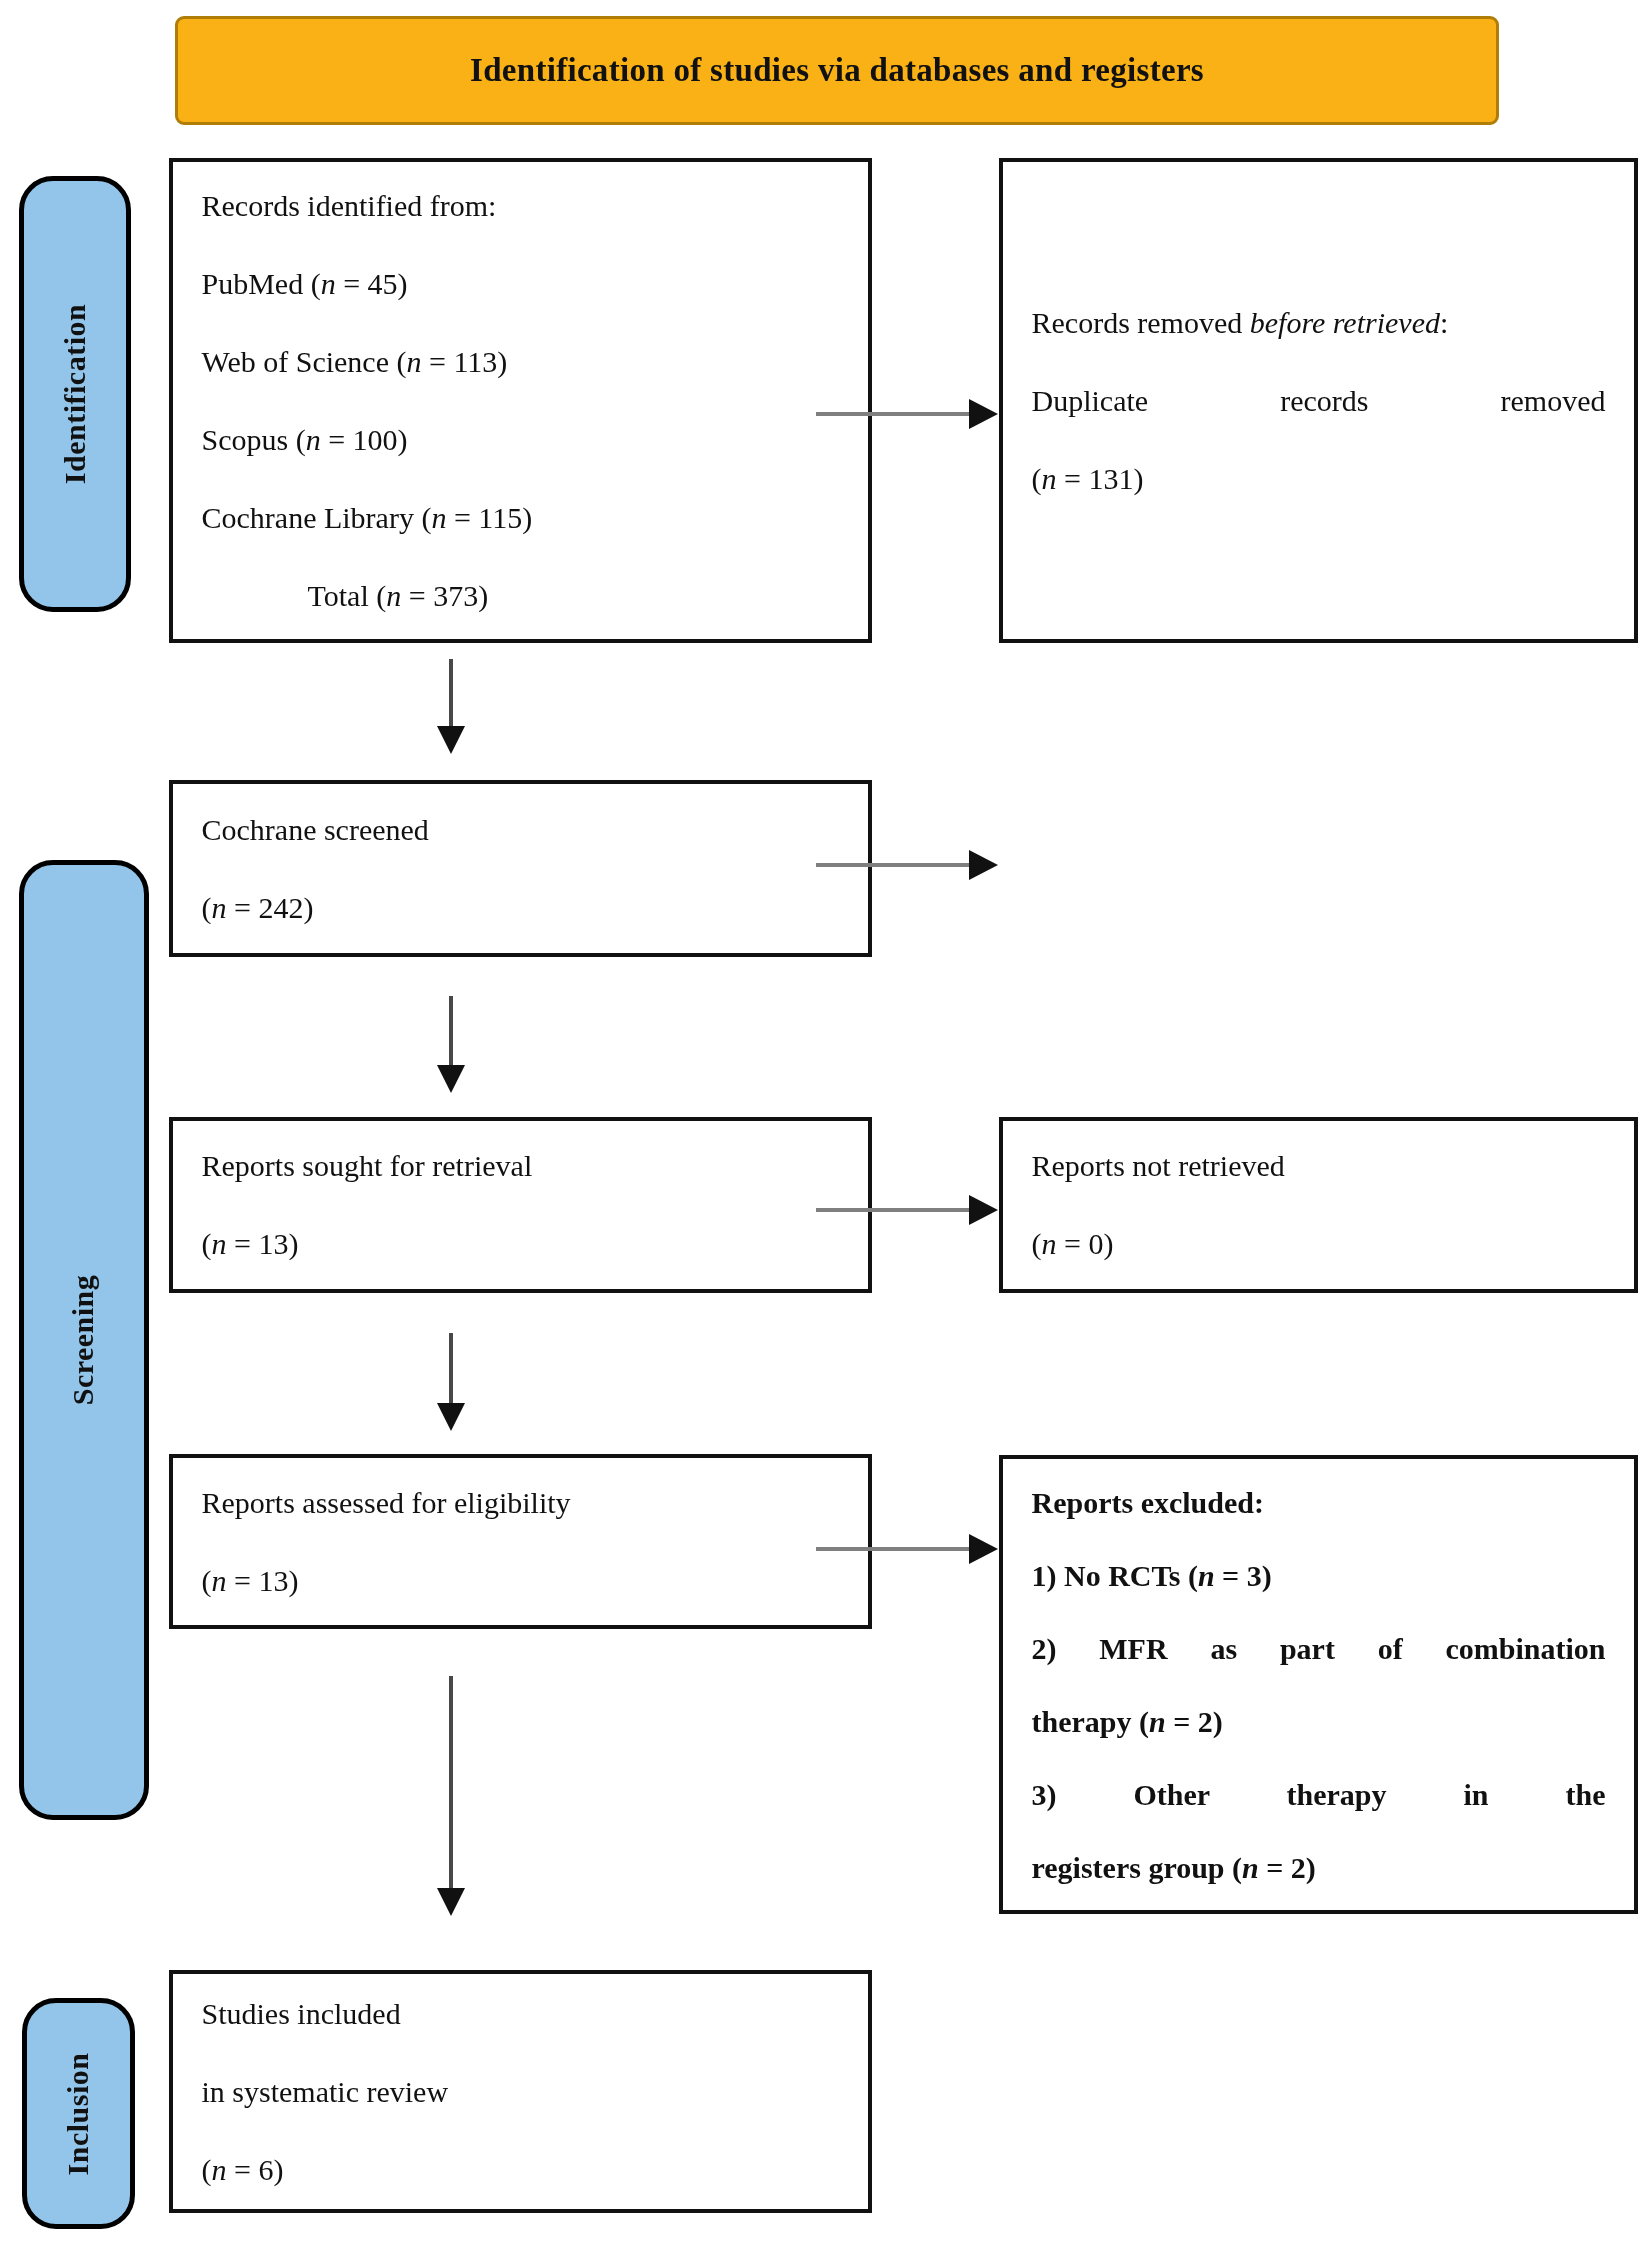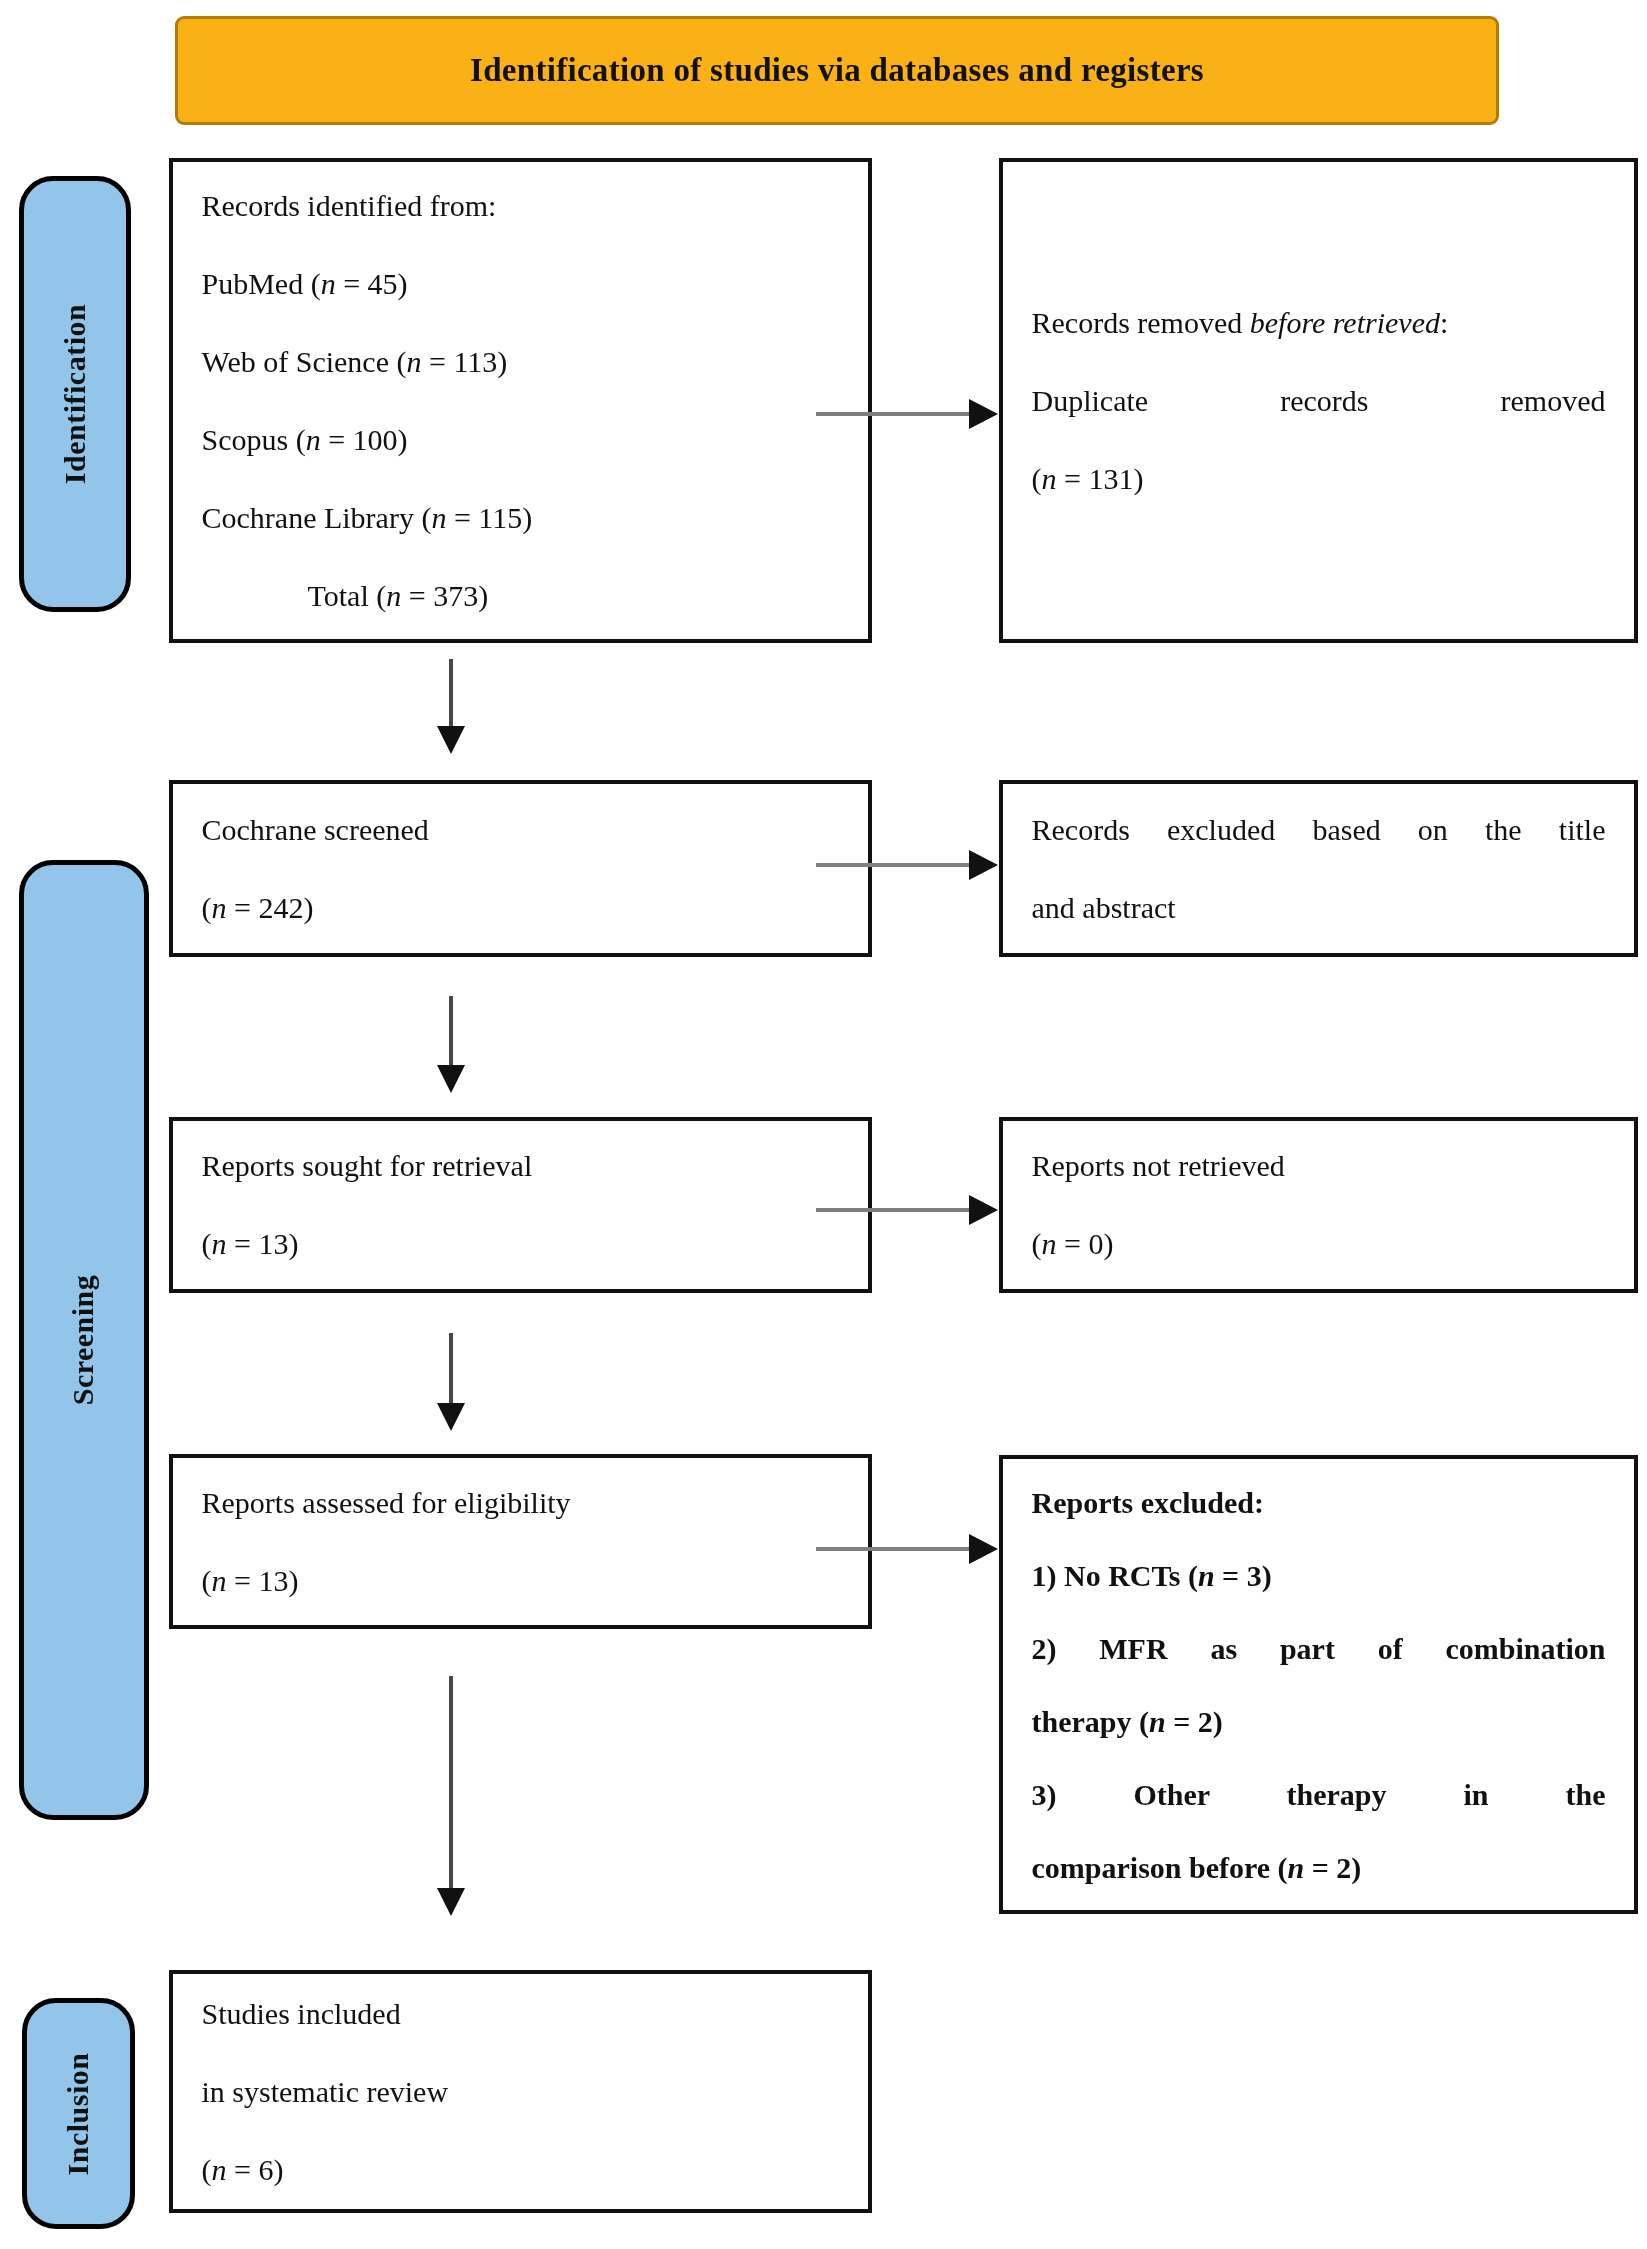--- a/index.html
+++ b/index.html
@@ -118,45 +118,41 @@
   <div class="fbox col-right r1">
       <div class="line ind0"><span>Records removed </span><span class="it">before retrieved</span><span>:</span></div>
       <div class="line ind1 just"><span>Duplicate records removed</span></div>
       <div class="line ind1"><span>(</span><span class="it">n</span><span> = 131)</span></div>
     </div>
 
   <div class="fbox col-left b2">
       <div class="line ind0"><span>Cochrane screened</span></div>
       <div class="line ind0"><span>(</span><span class="it">n</span><span> = 242)</span></div>
     </div>
-  <div class="fbox col-right r2">
-      <div class="line ind0 just"><span>Records excluded based on the title</span></div>
-      <div class="line ind0"><span>and abstract</span></div>
-    </div>
 
   <div class="fbox col-left b3">
       <div class="line ind0"><span>Reports sought for retrieval</span></div>
       <div class="line ind0"><span>(</span><span class="it">n</span><span> = 13)</span></div>
     </div>
   <div class="fbox col-right r3">
       <div class="line ind0"><span>Reports not retrieved</span></div>
       <div class="line ind0"><span>(</span><span class="it">n</span><span> = 0)</span></div>
     </div>
 
   <div class="fbox col-left b4">
       <div class="line ind0"><span>Reports assessed for eligibility</span></div>
       <div class="line ind0"><span>(</span><span class="it">n</span><span> = 13)</span></div>
     </div>
   <div class="fbox col-right r4 tight">
       <div class="line ind0"><span>Reports excluded:</span></div>
       <div class="line ind1"><span>1) No RCTs (</span><span class="it">n</span><span> = 3)</span></div>
       <div class="line ind1 just"><span>2) MFR as part of combination</span></div>
       <div class="line ind1"><span>therapy (</span><span class="it">n</span><span> = 2)</span></div>
       <div class="line ind1 just"><span>3) Other therapy in the</span></div>
-      <div class="line ind1"><span>comparison before (</span><span class="it">n</span><span> = 2)</span></div>
+      <div class="line ind1"><span>registers group (</span><span class="it">n</span><span> = 2)</span></div>
     </div>
 
   <div class="fbox col-left b5">
       <div class="line ind0"><span>Studies included</span></div>
       <div class="line ind0"><span>in systematic review</span></div>
       <div class="line ind0"><span>(</span><span class="it">n</span><span> = 6)</span></div>
     </div>
 
   <div class="h-arrow ha1"></div>
   <div class="h-arrow ha2"></div>

